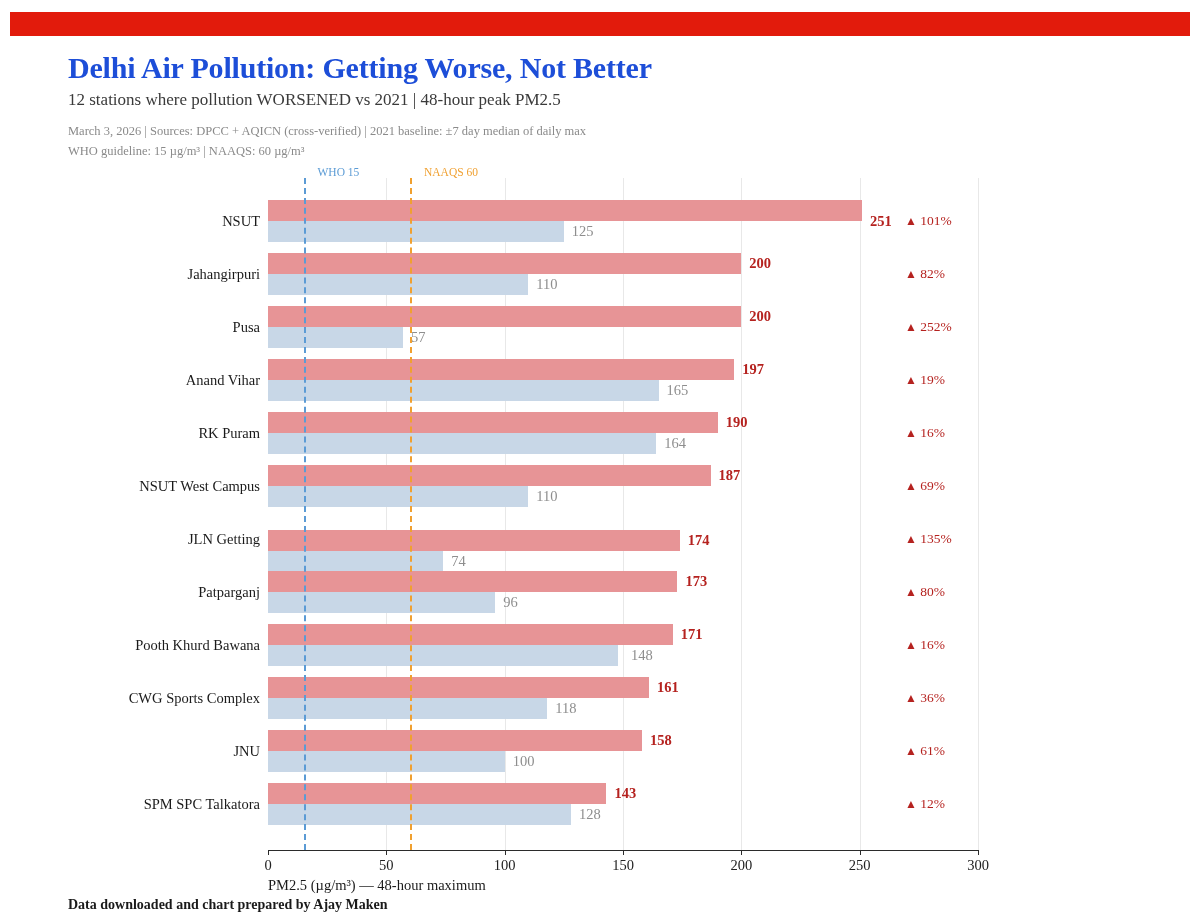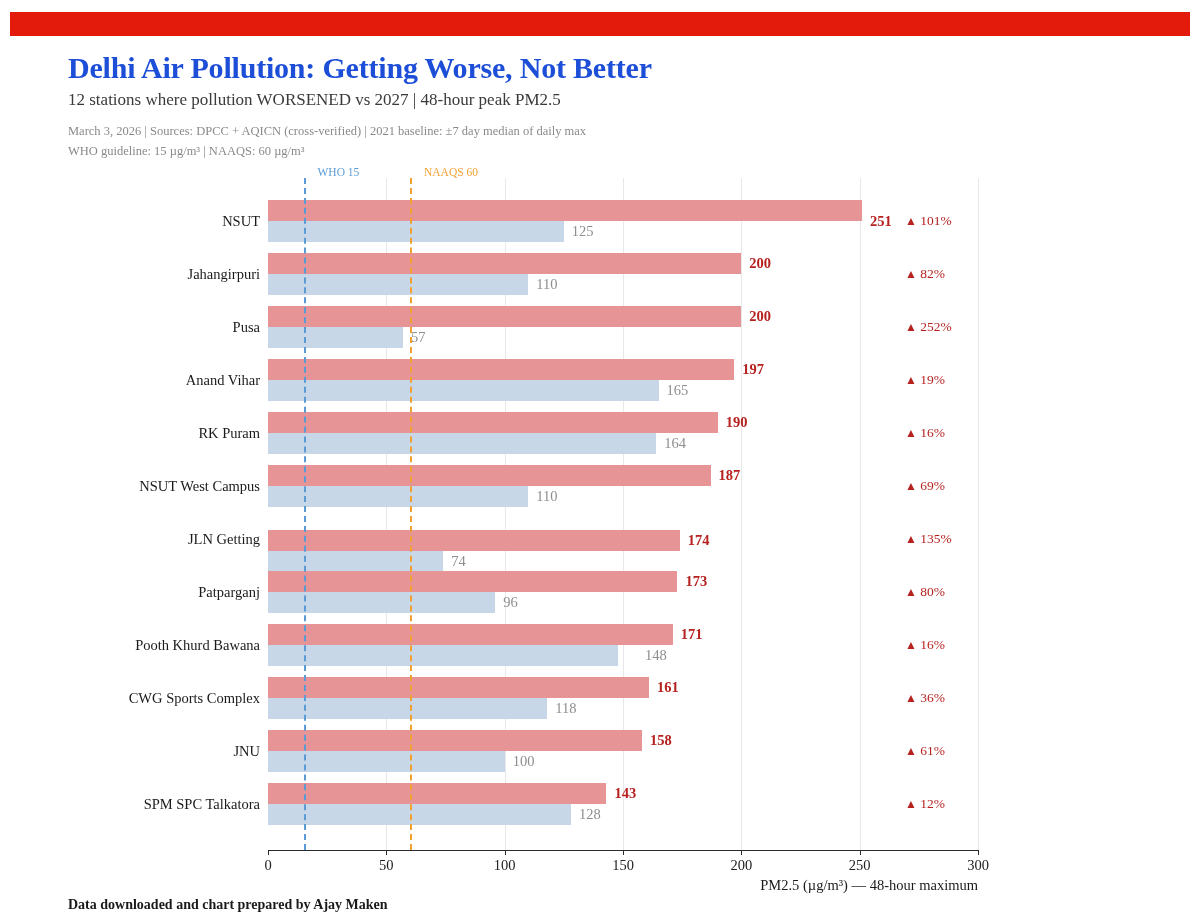--- a/index.html
+++ b/index.html
@@ -49,21 +49,21 @@
   }
   .tick {
     position: absolute; top: 850px; width: 1px; height: 5px; background: #2b2b2b;
   }
   .ticklabel {
     position: absolute; top: 857px; font-size: 14.5px; color: #222;
     transform: translateX(-50%); white-space: nowrap;
   }
   .xaxis-title {
     position: absolute; left: 268px; width: 710px; top: 877px;
-    text-align: right; font-size: 14.5px; color: #1a1a1a;
+    text-align: left; font-size: 14.5px; color: #1a1a1a;
   }
 
   
   .refline {
     position: absolute; top: 0; height: 672px; width: 0;
     border-left: 2px dashed #5b9bd5;
   }
   .refline.naaqs { border-left-color: #f0a030; }
   .reflabel {
     position: absolute; font-size: 11.5px; color: #5b9bd5;
@@ -114,21 +114,21 @@
 </style>
 </head>
 <body>
 
 <div id="page">
 
   <div class="banner"></div>
 
   <div class="header">
     <h1 class="title">Delhi Air Pollution: Getting Worse, Not Better</h1>
-    <div class="subtitle">12 stations where pollution WORSENED vs 2027 | 48-hour peak PM2.5</div>
+    <div class="subtitle">12 stations where pollution WORSENED vs 2021 | 48-hour peak PM2.5</div>
     <div class="meta">
       <div>March 3, 2026 | Sources: DPCC + AQICN (cross-verified) | 2021 baseline: ±7 day median of daily max</div>
       <div>WHO guideline: 15 µg/m³ | NAAQS: 60 µg/m³</div>
     </div>
   </div>
 
   <div id="gridlayer">
       <div class="gridline" style="left: 386.333px; top: 178px; height: 672px;"></div>
       <div class="gridline" style="left: 504.667px; top: 178px; height: 672px;"></div>
       <div class="gridline" style="left: 623px; top: 178px; height: 672px;"></div>
@@ -187,21 +187,21 @@
       <div class="row" style="top: 393px; height: 42px;">
         <div class="bar y2026" style="width: 409.433px;"></div>
         <div class="barval v2026" style="left: 417.433px;">173</div>
         <div class="bar y2021" style="width: 227.2px;"></div>
         <div class="barval v2021" style="left: 235.2px;">96</div>
       </div>
       <div class="row" style="top: 446px; height: 42px;">
         <div class="bar y2026" style="width: 404.7px;"></div>
         <div class="barval v2026" style="left: 412.7px;">171</div>
         <div class="bar y2021" style="width: 350.267px;"></div>
-        <div class="barval v2021" style="left: 377px;">148</div>
+        <div class="barval v2021" style="left: 363px;">148</div>
       </div>
       <div class="row" style="top: 499px; height: 42px;">
         <div class="bar y2026" style="width: 381.033px;"></div>
         <div class="barval v2026" style="left: 389.033px;">161</div>
         <div class="bar y2021" style="width: 279.267px;"></div>
         <div class="barval v2021" style="left: 287.267px;">118</div>
       </div>
       <div class="row" style="top: 552px; height: 42px;">
         <div class="bar y2026" style="width: 373.933px;"></div>
         <div class="barval v2026" style="left: 381.933px;">158</div>

